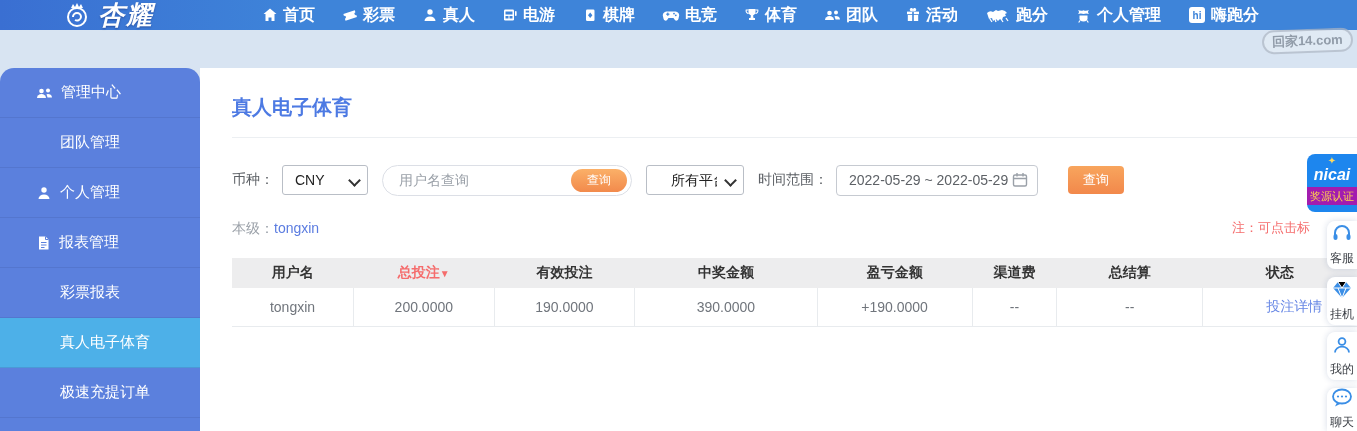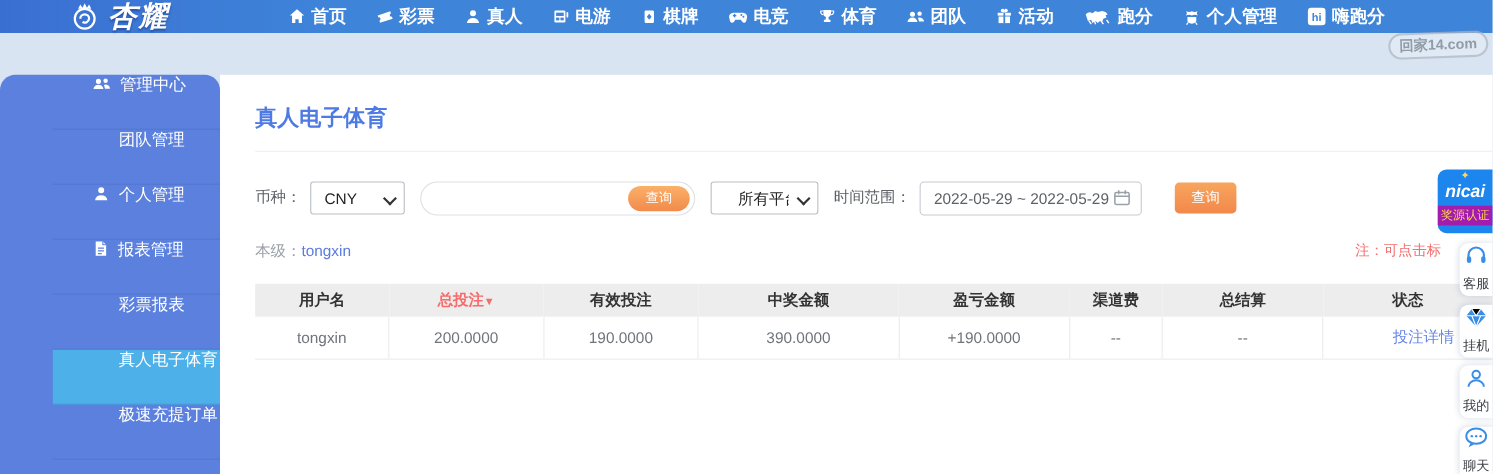--- a/index.html
+++ b/index.html
@@ -21,22 +21,22 @@
 
   
   .watermark { position:absolute; top:29px; left:1262px; z-index:30;
     border:2px solid rgba(150,160,175,.5); border-radius:12px; padding:1px 8px;
     color:rgba(125,136,150,.8); background:rgba(238,243,248,.4);
     font-size:13px; font-weight:bold; transform:rotate(-2deg); }
 
   
   .sidebar { position:absolute; top:68px; left:0; width:200px; height:363px;
     background:#5b80dd; border-radius:14px 14px 0 0; z-index:2; overflow:hidden; }
-  .side-item { height:50px; display:flex; align-items:flex-start; color:#fff; font-size:15px;
-    cursor:pointer; border-bottom:1px solid rgba(70,95,170,.28);margin-left:48px; }
+  .side-item { height:50px; display:flex; align-items:center; color:#fff; font-size:15px;
+    cursor:pointer; border-bottom:1px solid rgba(70,95,170,.28); }
   .side-item.section { padding-left:36px; gap:8px; }
   .side-item.sub { padding-left:60px; }
   .side-item.active { background:#4db0e8; }
   .side-item .sico { display:flex; align-items:center; }
 
   
   .main { position:absolute; top:68px; left:200px; right:0; bottom:0; background:#fff; z-index:1; }
   .page-title { margin:26px 0 0 32px; font-size:20px; font-weight:bold; color:#4d7ae3; }
   .title-divider { margin:16px 0 0 32px; border-bottom:1px solid #ecef f2; border-bottom:1px solid #eceff2; }
 
@@ -288,20 +288,21 @@
   <div class="title-divider"></div>
 
   <div class="filter-bar">
     <span class="f-label">币种：</span>
     <span class="sel-wrap" style="width:86px;">
       <select style="width:86px;">
         <option>CNY</option>
       </select>
     </span>
     <div class="user-search">
+      <input type="text" placeholder="用户名查询" style="">
       <button class="pill-btn">查询</button>
     </div>
     <span class="sel-wrap sel-platform" style="width:98px;">
       <select style="width:98px;padding-left:24px;">
         <option>所有平台</option>
       </select>
     </span>
     <span class="f-label time">时间范围：</span>
     <div class="date-wrap">
       <span class="date-text">2022-05-29 ~ 2022-05-29</span>

